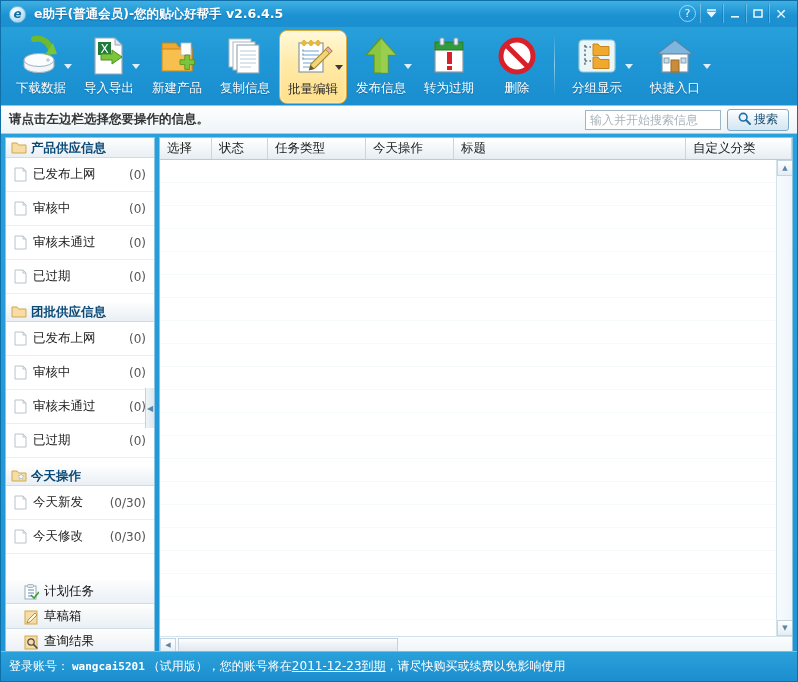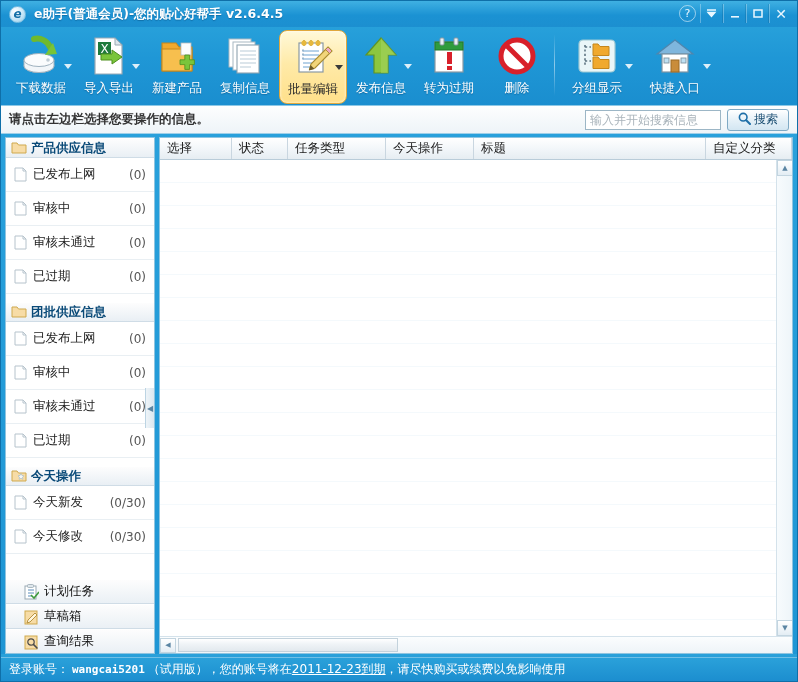--- a/index.html
+++ b/index.html
@@ -325,21 +325,21 @@
     width: 18px; height: 19px;
     display: flex; align-items: center; justify-content: center;
     color: #ffffff;
   }
   .pg-nav svg { display: block; }
 
   
   .statusbar {
     position: absolute;
     left: 0; right: 0; bottom: 0;
-    height: 24px;
+    height: 30px;
     background: linear-gradient(180deg, #2aa1da 0%, #1c8ecf 100%);
     border-top: 1px solid #72c0e6;
     display: flex; align-items: center;
     padding: 0 8px;
     color: #ffffff;
     font-size: 12px;
   }
   .status-left { display: flex; align-items: baseline; white-space: nowrap; }
   .status-left .mono {
     font-family: "DejaVu Sans Mono", "Liberation Mono", monospace;
@@ -744,21 +744,21 @@
         <span class="lbl">回收站</span>
       </div>
 
       <div class="side-fill" style="height:120px"></div>
 
       <div class="collapse-handle">◀</div>
     </div>
 
     <div class="table-area">
       <div class="thead">
-        <div class="th" style="width:72px">选择</div>
+        <div class="th" style="width:52px">选择</div>
         <div class="th" style="width:56px">状态</div>
         <div class="th" style="width:98px">任务类型</div>
         <div class="th" style="width:88px">今天操作</div>
         <div class="th" style="width:232px">标题</div>
         <div class="th" style="flex:1 1 auto">自定义分类</div>
       </div>
       <div class="tbody">
         <div class="row-lines"></div>
         <div class="vscroll">
           <div class="arrow up">▲</div>

